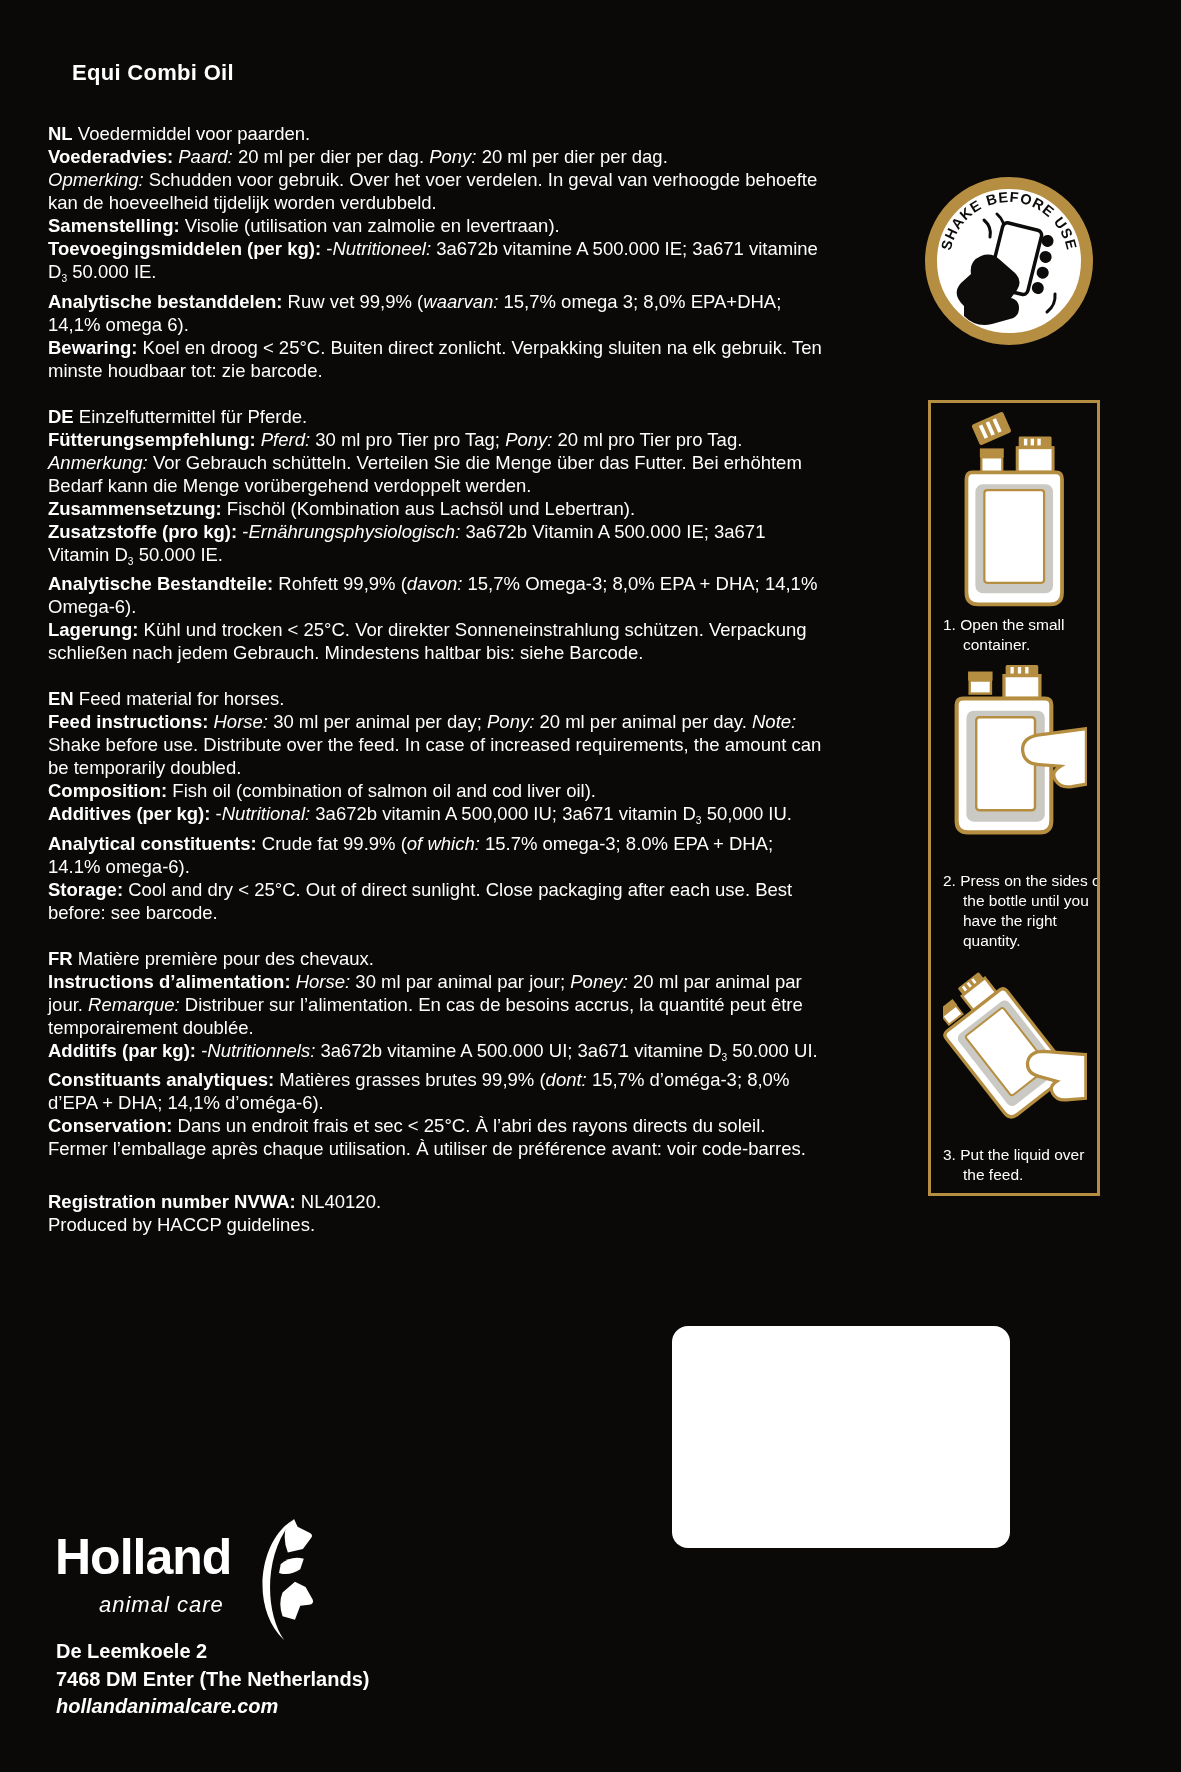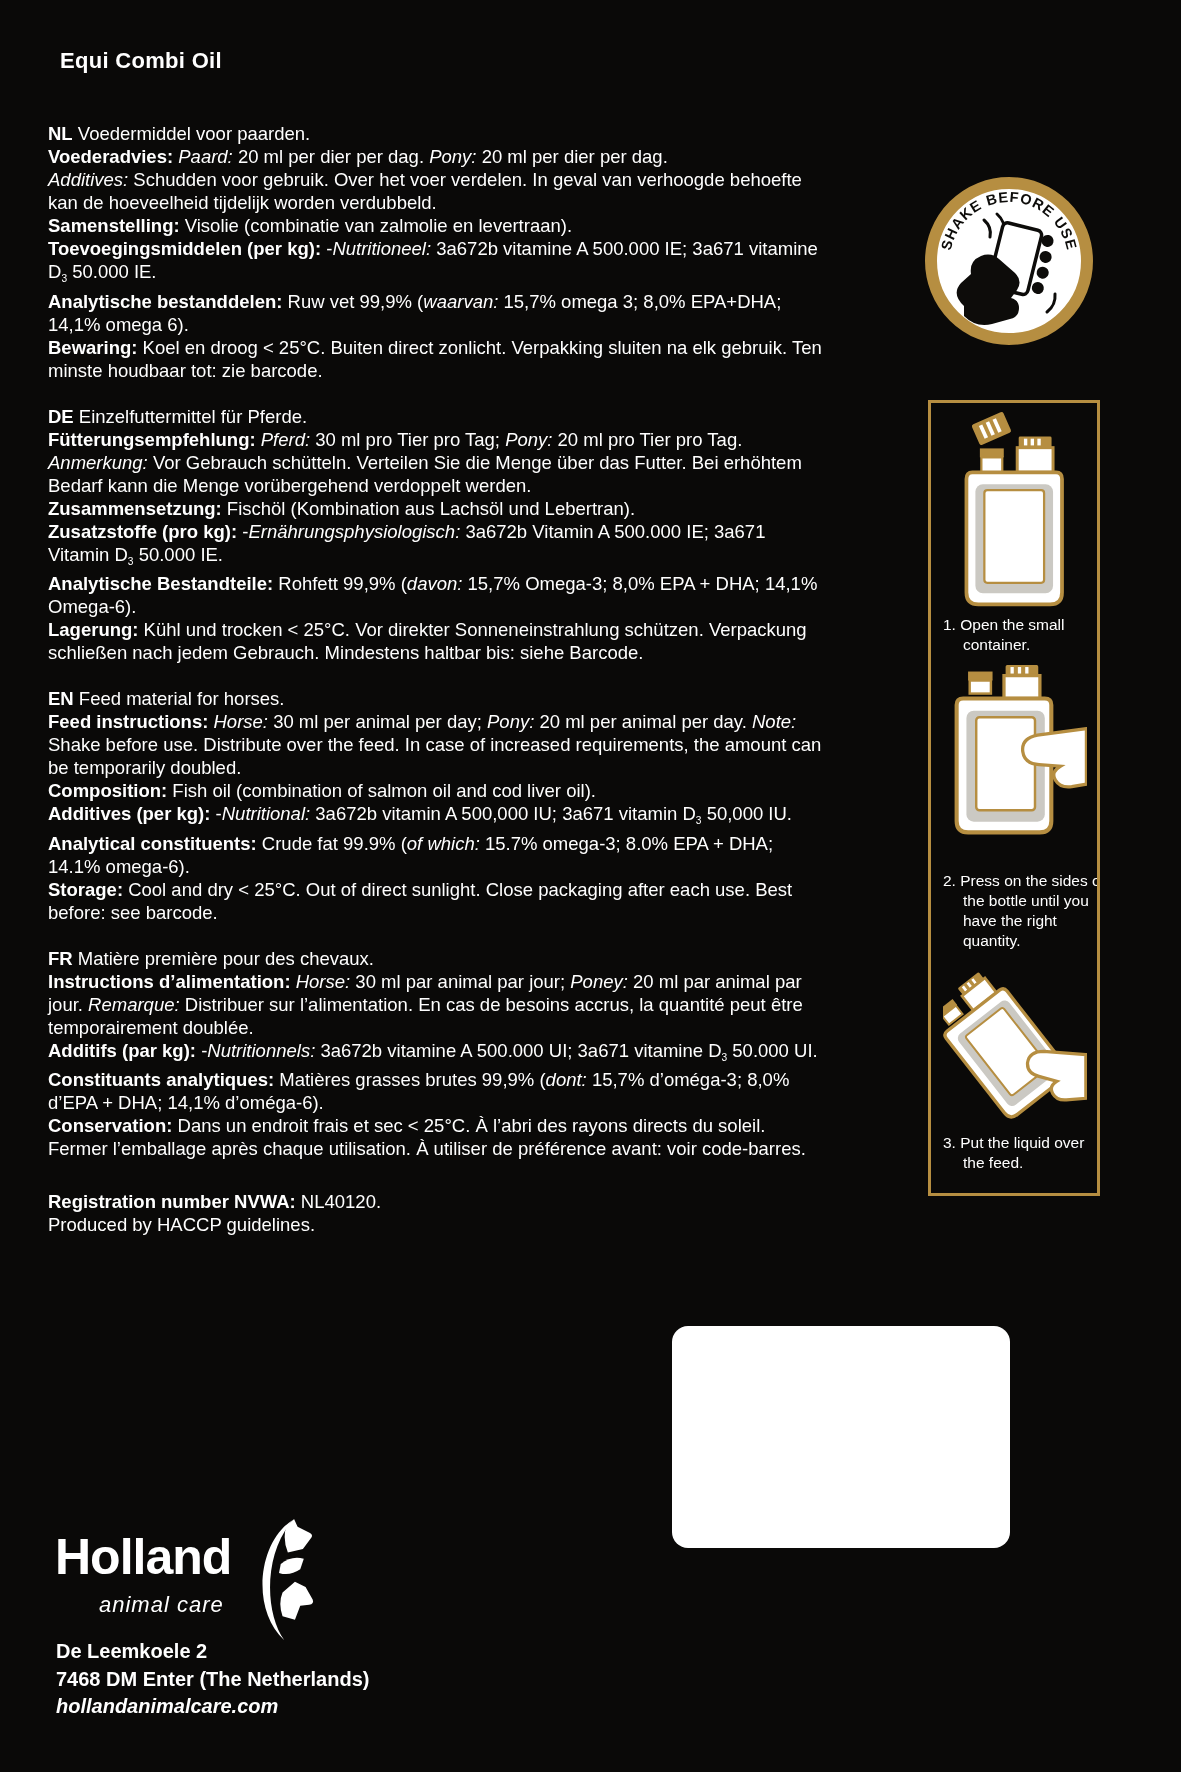--- a/index.html
+++ b/index.html
@@ -1,21 +1,21 @@
 <!DOCTYPE html>
 <html><head>
 <meta charset="utf-8">
 <style>
   html,body{margin:0;padding:0;background:#222;}
   .label{
     position:relative;width:1181px;height:1772px;margin:0 auto;
     background:#0a0908;color:#fff;overflow:hidden;
     font-family:"Liberation Sans",sans-serif;
   }
-  .title{position:absolute;left:56px;top:44px;margin:4px;font-size:22px;font-weight:700;letter-spacing:.3px;}
+  .title{position:absolute;left:56px;top:44px;margin:16px;font-size:22px;font-weight:700;letter-spacing:.3px;}
   .main-text{position:absolute;left:48px;top:122px;width:778px;font-size:18.5px;line-height:23px;}
   .section{margin:0 0 23px 0;}
   .section-reg{margin-top:30px;}
   .para{margin:0;}
   .b{font-weight:700;}
   .i{font-style:italic;}
   .sub{font-size:.55em;vertical-align:-.35em;}
 
   .badge{position:absolute;left:924px;top:176px;width:170px;height:170px;}
   .badge-arc-text{font-size:14.5px;font-weight:700;letter-spacing:1px;fill:#0d0c0a;}
@@ -28,21 +28,21 @@
   }
   .step-caption{
     color:#fff;font-size:15.5px;line-height:20px;
     padding-left:20px;text-indent:-20px;width:146px;
   }
   .ill{display:block;}
   .ill-1{width:112px;height:198px;margin:0 0 6px 10px;}
   .ill-2{width:144px;height:200px;margin:8px 0 6px 0;}
   .ill-3{width:144px;height:166px;margin:8px 0 6px 0;}
   .cap-1{margin-bottom:2px;}
-  .cap-3{margin-top:2px;}
+  .cap-3{margin-top:14px;}
 
   .barcode-box{position:absolute;left:672px;top:1326px;width:338px;height:222px;background:#fff;border-radius:16px;}
 
   .logo-brand{position:absolute;left:55px;top:1528px;margin:0;font-size:50px;font-weight:700;letter-spacing:-1px;}
   .logo-tagline{position:absolute;left:99px;top:1592px;margin:0;font-size:22px;font-style:italic;font-weight:400;letter-spacing:1px;}
   .logo-mark{position:absolute;left:238px;top:1518px;width:82px;height:124px;}
   .address{position:absolute;left:56px;top:1638px;font-size:20px;line-height:27.5px;font-weight:700;}
   .address .site{font-style:italic;}
 </style>
 </head>
@@ -72,22 +72,22 @@
         <circle cx="119" cy="106" r="6" fill="#0d0c0a"></circle>
       </g>
       <path d="M40,130 q-13,-12 -3,-23 l10,-9 q-2,-13 10,-18 q10,-4 18,3 l16,14 q8,8 2,17 l-6,8 q8,2 8,10 q0,9 -9,11 l-18,5 q-16,4 -28,-8 z" fill="#0d0c0a"></path>
     </g>
   </svg>
 
   <div class="main-text">
     <div class="section">
         <p class="para"><span class="b">NL</span><span> Voedermiddel voor paarden.</span></p>
         <p class="para"><span class="b">Voederadvies:</span><span> </span><span class="i">Paard:</span><span> 20 ml per dier per dag. </span><span class="i">Pony:</span><span> 20 ml per dier per dag.</span></p>
-        <p class="para"><span class="i">Additives:</span><span> Schudden voor gebruik. Over het voer verdelen. In geval van verhoogde behoefte kan de hoeveelheid tijdelijk worden verdubbeld.</span></p>
-        <p class="para"><span class="b">Samenstelling:</span><span> Visolie (combinatie van zalmolie en levertraan).</span></p>
+        <p class="para"><span class="i">Opmerking:</span><span> Schudden voor gebruik. Over het voer verdelen. In geval van verhoogde behoefte kan de hoeveelheid tijdelijk worden verdubbeld.</span></p>
+        <p class="para"><span class="b">Samenstelling:</span><span> Visolie (utilisation van zalmolie en levertraan).</span></p>
         <p class="para"><span class="b">Toevoegingsmiddelen (per kg):</span><span> -</span><span class="i">Nutritioneel:</span><span> 3a672b vitamine A 500.000 IE; 3a671 vitamine D</span><span class="sub">3</span><span> 50.000 IE.</span></p>
         <p class="para"><span class="b">Analytische bestanddelen:</span><span> Ruw vet 99,9% (</span><span class="i">waarvan:</span><span> 15,7% omega 3; 8,0% EPA+DHA; 14,1% omega 6).</span></p>
         <p class="para"><span class="b">Bewaring:</span><span> Koel en droog &lt; 25°C. Buiten direct zonlicht. Verpakking sluiten na elk gebruik. Ten minste houdbaar tot: zie barcode.</span></p>
       </div>
     <div class="section">
         <p class="para"><span class="b">DE</span><span> Einzelfuttermittel für Pferde.</span></p>
         <p class="para"><span class="b">Fütterungsempfehlung:</span><span> </span><span class="i">Pferd:</span><span> 30 ml pro Tier pro Tag; </span><span class="i">Pony:</span><span> 20 ml pro Tier pro Tag. </span><span class="i">Anmerkung:</span><span> Vor Gebrauch schütteln. Verteilen Sie die Menge über das Futter. Bei erhöhtem Bedarf kann die Menge vorübergehend verdoppelt werden.</span></p>
         <p class="para"><span class="b">Zusammensetzung:</span><span> Fischöl (Kombination aus Lachsöl und Lebertran).</span></p>
         <p class="para"><span class="b">Zusatzstoffe (pro kg):</span><span> -</span><span class="i">Ernährungsphysiologisch:</span><span> 3a672b Vitamin A 500.000 IE; 3a671 Vitamin D</span><span class="sub">3</span><span> 50.000 IE.</span></p>
         <p class="para"><span class="b">Analytische Bestandteile:</span><span> Rohfett 99,9% (</span><span class="i">davon:</span><span> 15,7% Omega-3; 8,0% EPA + DHA; 14,1% Omega-6).</span></p>

